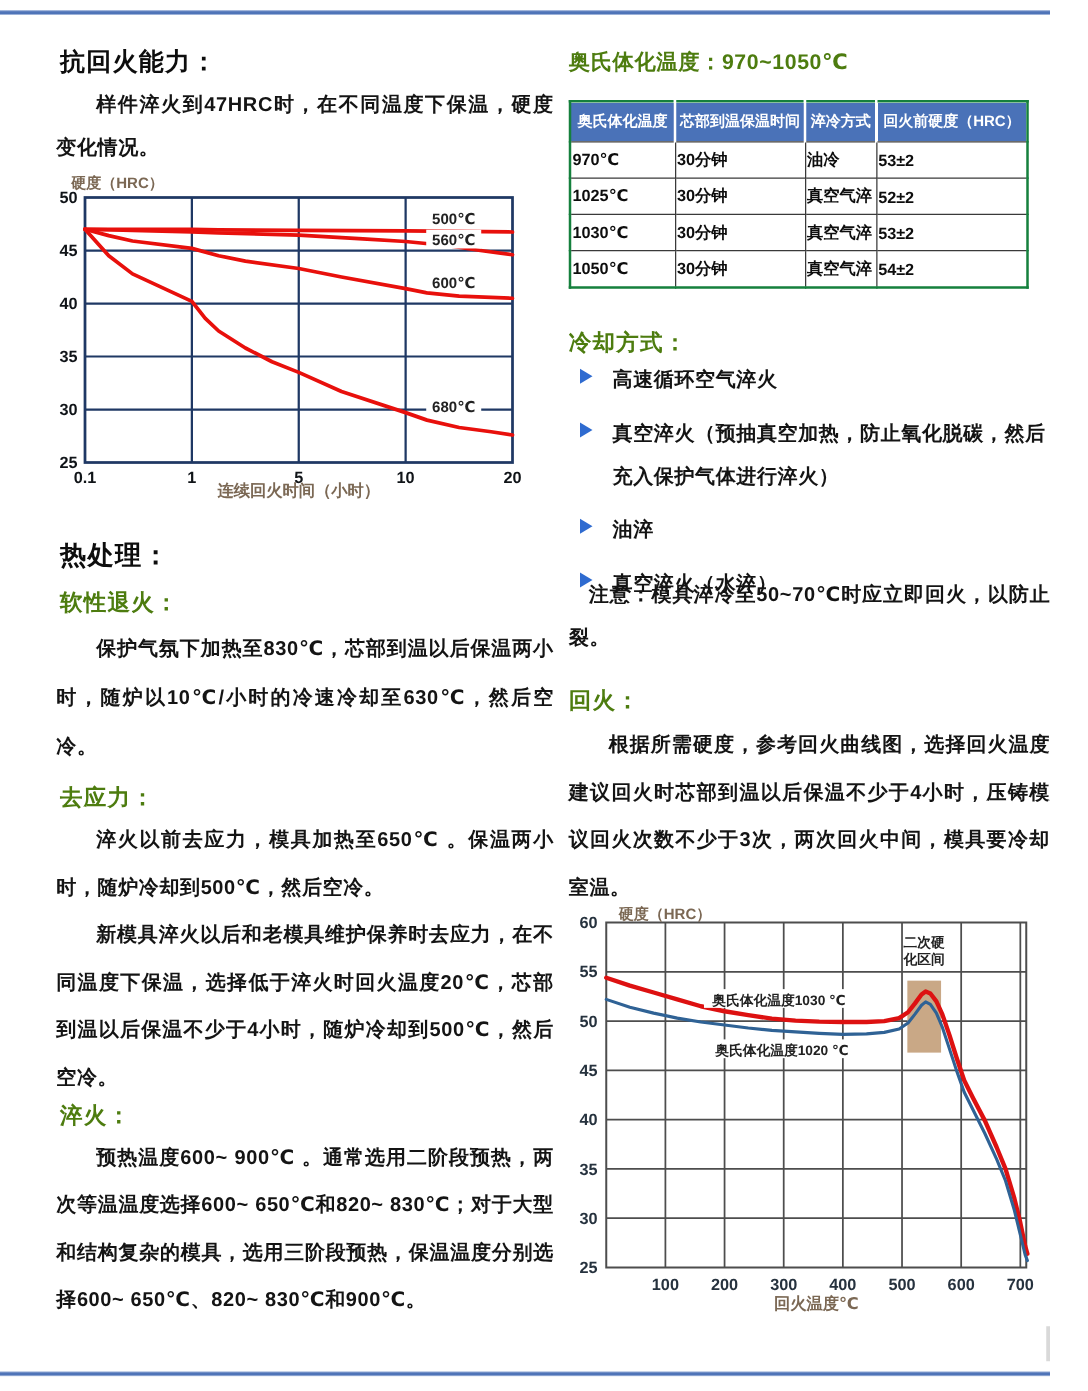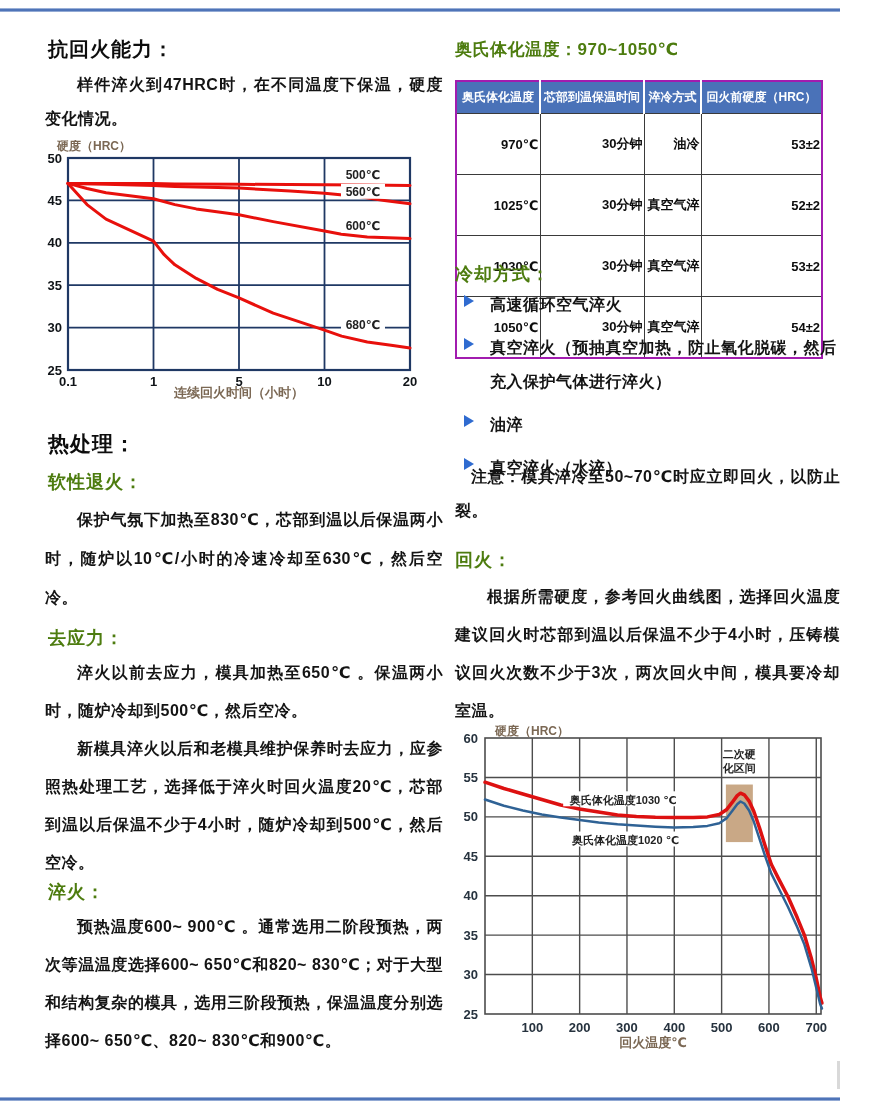--- a/index.html
+++ b/index.html
@@ -7,26 +7,26 @@
         font-family:"Liberation Sans","DejaVu Sans",sans-serif;color:#111;}
   .rule{position:absolute;left:0;width:870px;height:4px;
         background:linear-gradient(#c3d0e8,#4f74b8 35%,#4f74b8 70%,#c3d0e8);}
   .h1{position:absolute;font-weight:bold;font-size:20px;color:#0d0d0d;letter-spacing:1px;}
   .h2{position:absolute;font-weight:bold;font-size:18px;color:#4d7c0f;letter-spacing:1px;}
   .para{position:absolute;font-weight:bold;font-size:16px;color:#141414;
         text-align:justify;letter-spacing:0.5px;}
   .ind2{text-indent:2em;}
   .ind1{text-indent:1em;}
   table.dt{position:absolute;left:455px;top:80px;width:366px;border-collapse:collapse;
-           border:2px solid #a21caf;table-layout:fixed;}
+           border:2px solid #15803d;table-layout:fixed;}
   table.dt th{background:#4a72b8;color:#fff;font-weight:bold;font-size:12px;
               padding:7px 1px;border-left:2px solid #fff;white-space:nowrap;overflow:hidden;}
   table.dt th:first-child{border-left:none;}
   table.dt td{border:1.5px solid #3a3a3a;font-weight:bold;font-size:13px;color:#0d0d0d;
-              text-align:right;padding:21px 1px;white-space:nowrap;margin-left:40px;}
+              text-align:left;padding:5px 1px;white-space:nowrap;margin-left:40px;}
   .bullets{position:absolute;left:460px;top:288px;width:382px;}
   .bullet{display:flex;margin-bottom:9px;align-items:flex-start;}
   .arrow{width:0;height:0;border-top:6px solid transparent;border-bottom:6px solid transparent;
          border-left:10px solid #2f6bd0;margin:7px 16px 0 4px;flex:none;}
   .btext{font-weight:bold;font-size:16px;color:#141414;line-height:34px;letter-spacing:0.5px;}
   .badge{position:absolute;left:793px;top:1061px;width:72px;height:28px;background:#d9d9d9;
          display:flex;align-items:center;justify-content:center;
          font-weight:bold;font-size:13px;color:#0d0d0d;margin-left:44px;}
   svg.chart{position:absolute;}
 </style>
@@ -75,21 +75,21 @@
       <text font-family="&quot;Liberation Sans&quot;,&quot;DejaVu Sans&quot;,sans-serif" font-weight="bold" x="15" y="10" text-anchor="start" fill="#7b6854" font-size="12">硬度（HRC）</text>
       <text font-family="&quot;Liberation Sans&quot;,&quot;DejaVu Sans&quot;,sans-serif" font-weight="bold" x="197" y="257" text-anchor="middle" fill="#7b6854" font-size="13">连续回火时间（小时）</text>
     </svg>
 
   <div class="h1" style="left:48px;top:430px;font-size:21px">热处理：</div>
   <div class="h2" style="left:48px;top:470px">软性退火：</div>
   <div class="para ind2" style="left:45px;top:500px;width:398px;line-height:39px">保护气氛下加热至830℃，芯部到温以后保温两小时，随炉以10℃/小时的冷速冷却至630℃，然后空冷。</div>
 
   <div class="h2" style="left:48px;top:626px">去应力：</div>
   <div class="para ind2" style="left:45px;top:654px;width:398px;line-height:38px">淬火以前去应力，模具加热至650℃ 。保温两小时，随炉冷却到500℃，然后空冷。</div>
-  <div class="para ind2" style="left:45px;top:730px;width:398px;line-height:38px">新模具淬火以后和老模具维护保养时去应力，应参照热处理工艺，选择低于淬火时回火温度20℃，芯部到温以后保温不少于4小时，随炉冷却到500℃，然后空冷。</div>
+  <div class="para ind2" style="left:45px;top:730px;width:398px;line-height:38px">新模具淬火以后和老模具维护保养时去应力，在不同温度下保温，选择低于淬火时回火温度20℃，芯部到温以后保温不少于4小时，随炉冷却到500℃，然后空冷。</div>
 
   <div class="h2" style="left:48px;top:880px">淬火：</div>
   <div class="para ind2" style="left:45px;top:908px;width:398px;line-height:38px">预热温度600~ 900℃ 。通常选用二阶段预热，两次等温温度选择600~ 650℃和820~ 830℃；对于大型和结构复杂的模具，选用三阶段预热，保温温度分别选择600~ 650℃、820~ 830℃和900℃。</div>
 
   <div class="h2" style="left:455px;top:38px;font-size:17px;letter-spacing:0.5px">奥氏体化温度：970~1050℃</div>
 
   <table class="dt">
     <colgroup>
         <col style="width:84px">
         <col style="width:104px">

